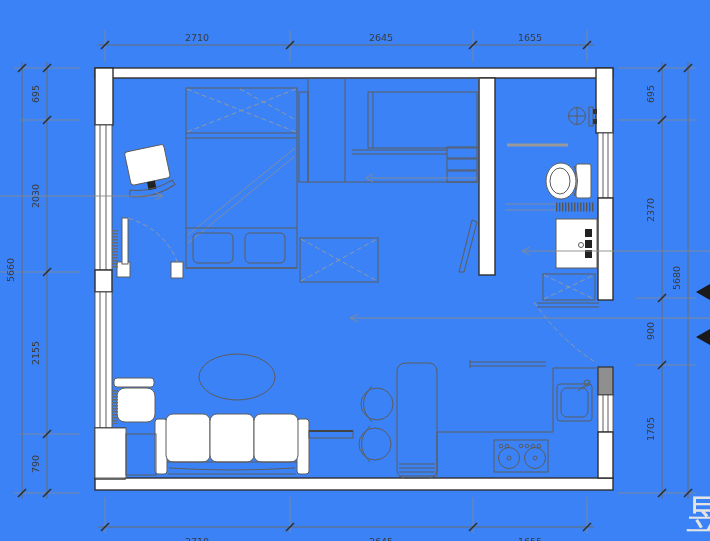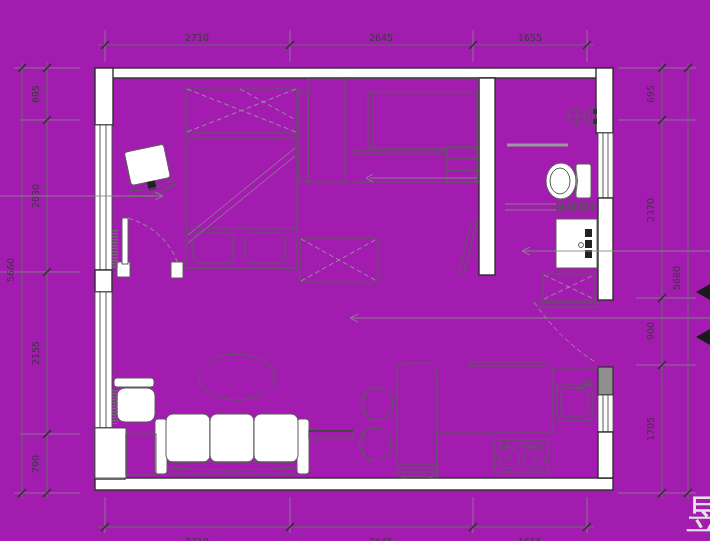--- a/index.html
+++ b/index.html
@@ -1,17 +1,17 @@
 <!DOCTYPE html>
 <html><head>
 <meta charset="utf-8">
 <style>
   html,body{margin:0;padding:0;background:#fff;}
   body{width:710px;height:541px;overflow:hidden;font-family:"DejaVu Sans","Liberation Sans",sans-serif;}
-  #plan-wrap{position:relative;width:710px;height:541px;background:#a21caf;}
+  #plan-wrap{position:relative;width:710px;height:541px;background:#3b82f6;}
   svg{position:absolute;left:0;top:0;}
   text{fill:#3a3a3a;font-size:9.5px;font-family:"DejaVu Sans","Liberation Sans",sans-serif;}
   .dim{stroke:#6b6b6b;stroke-width:1;fill:none;}
   .ext{stroke:#8a8a8a;stroke-width:0.8;fill:none;}
   .tick{stroke:#2f2f2f;stroke-width:1.6;}
   .wall{stroke:#2f2f2f;stroke-width:1.4;fill:#ffffff;}
   .walldark{stroke:#2f2f2f;stroke-width:1.2;fill:#8f8f8f;}
   .win{stroke:#4a4a4a;stroke-width:0.9;fill:#ffffff;}
   .f{stroke:#5c5c5c;stroke-width:1;fill:none;}
   .ff{stroke:#5c5c5c;stroke-width:1;fill:#ffffff;}

